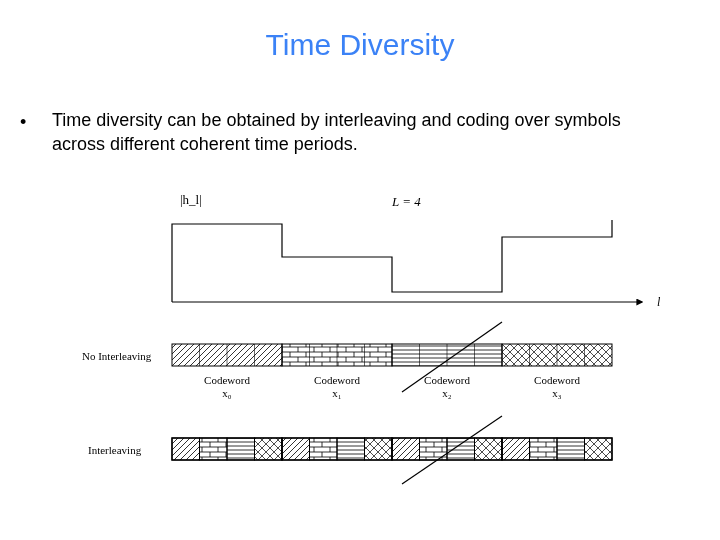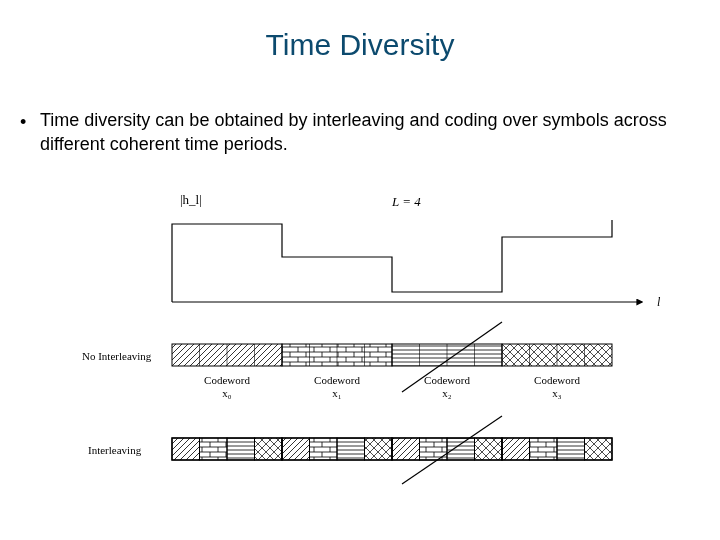--- a/index.html
+++ b/index.html
@@ -1,20 +1,20 @@
 <!DOCTYPE html>
 <html><head>
 <meta charset="utf-8">
 <style>
   html,body{margin:0;padding:0;width:720px;height:540px;background:#fff;font-family:Arial,Helvetica,sans-serif;color:#000}
   .slide{position:relative;width:720px;height:540px}
-  .title{position:absolute;top:28px;left:0;width:720px;text-align:center;font-size:30px;color:#0c4a6e;font-weight:400}
+  .title{position:absolute;top:28px;left:0;width:720px;text-align:center;font-size:30px;color:#3b82f6;font-weight:400}
   .bullet{position:absolute;top:108px;left:38px;width:640px;font-size:18px;color:#000;line-height:1.35}
   .bullet-dot{position:absolute;left:-18px;top:2px;font-size:18px}
-  .bullet-text{display:block;margin-left:2px}
+  .bullet-text{display:block;margin-left:14px}
   .figure{position:absolute;top:192px;left:82px;width:590px;height:310px}
 </style>
 </head>
 <body>
 
 <div class="slide">
   <div class="title">Time Diversity</div>
 
   <div class="bullet">
     <span class="bullet-dot">•</span>

